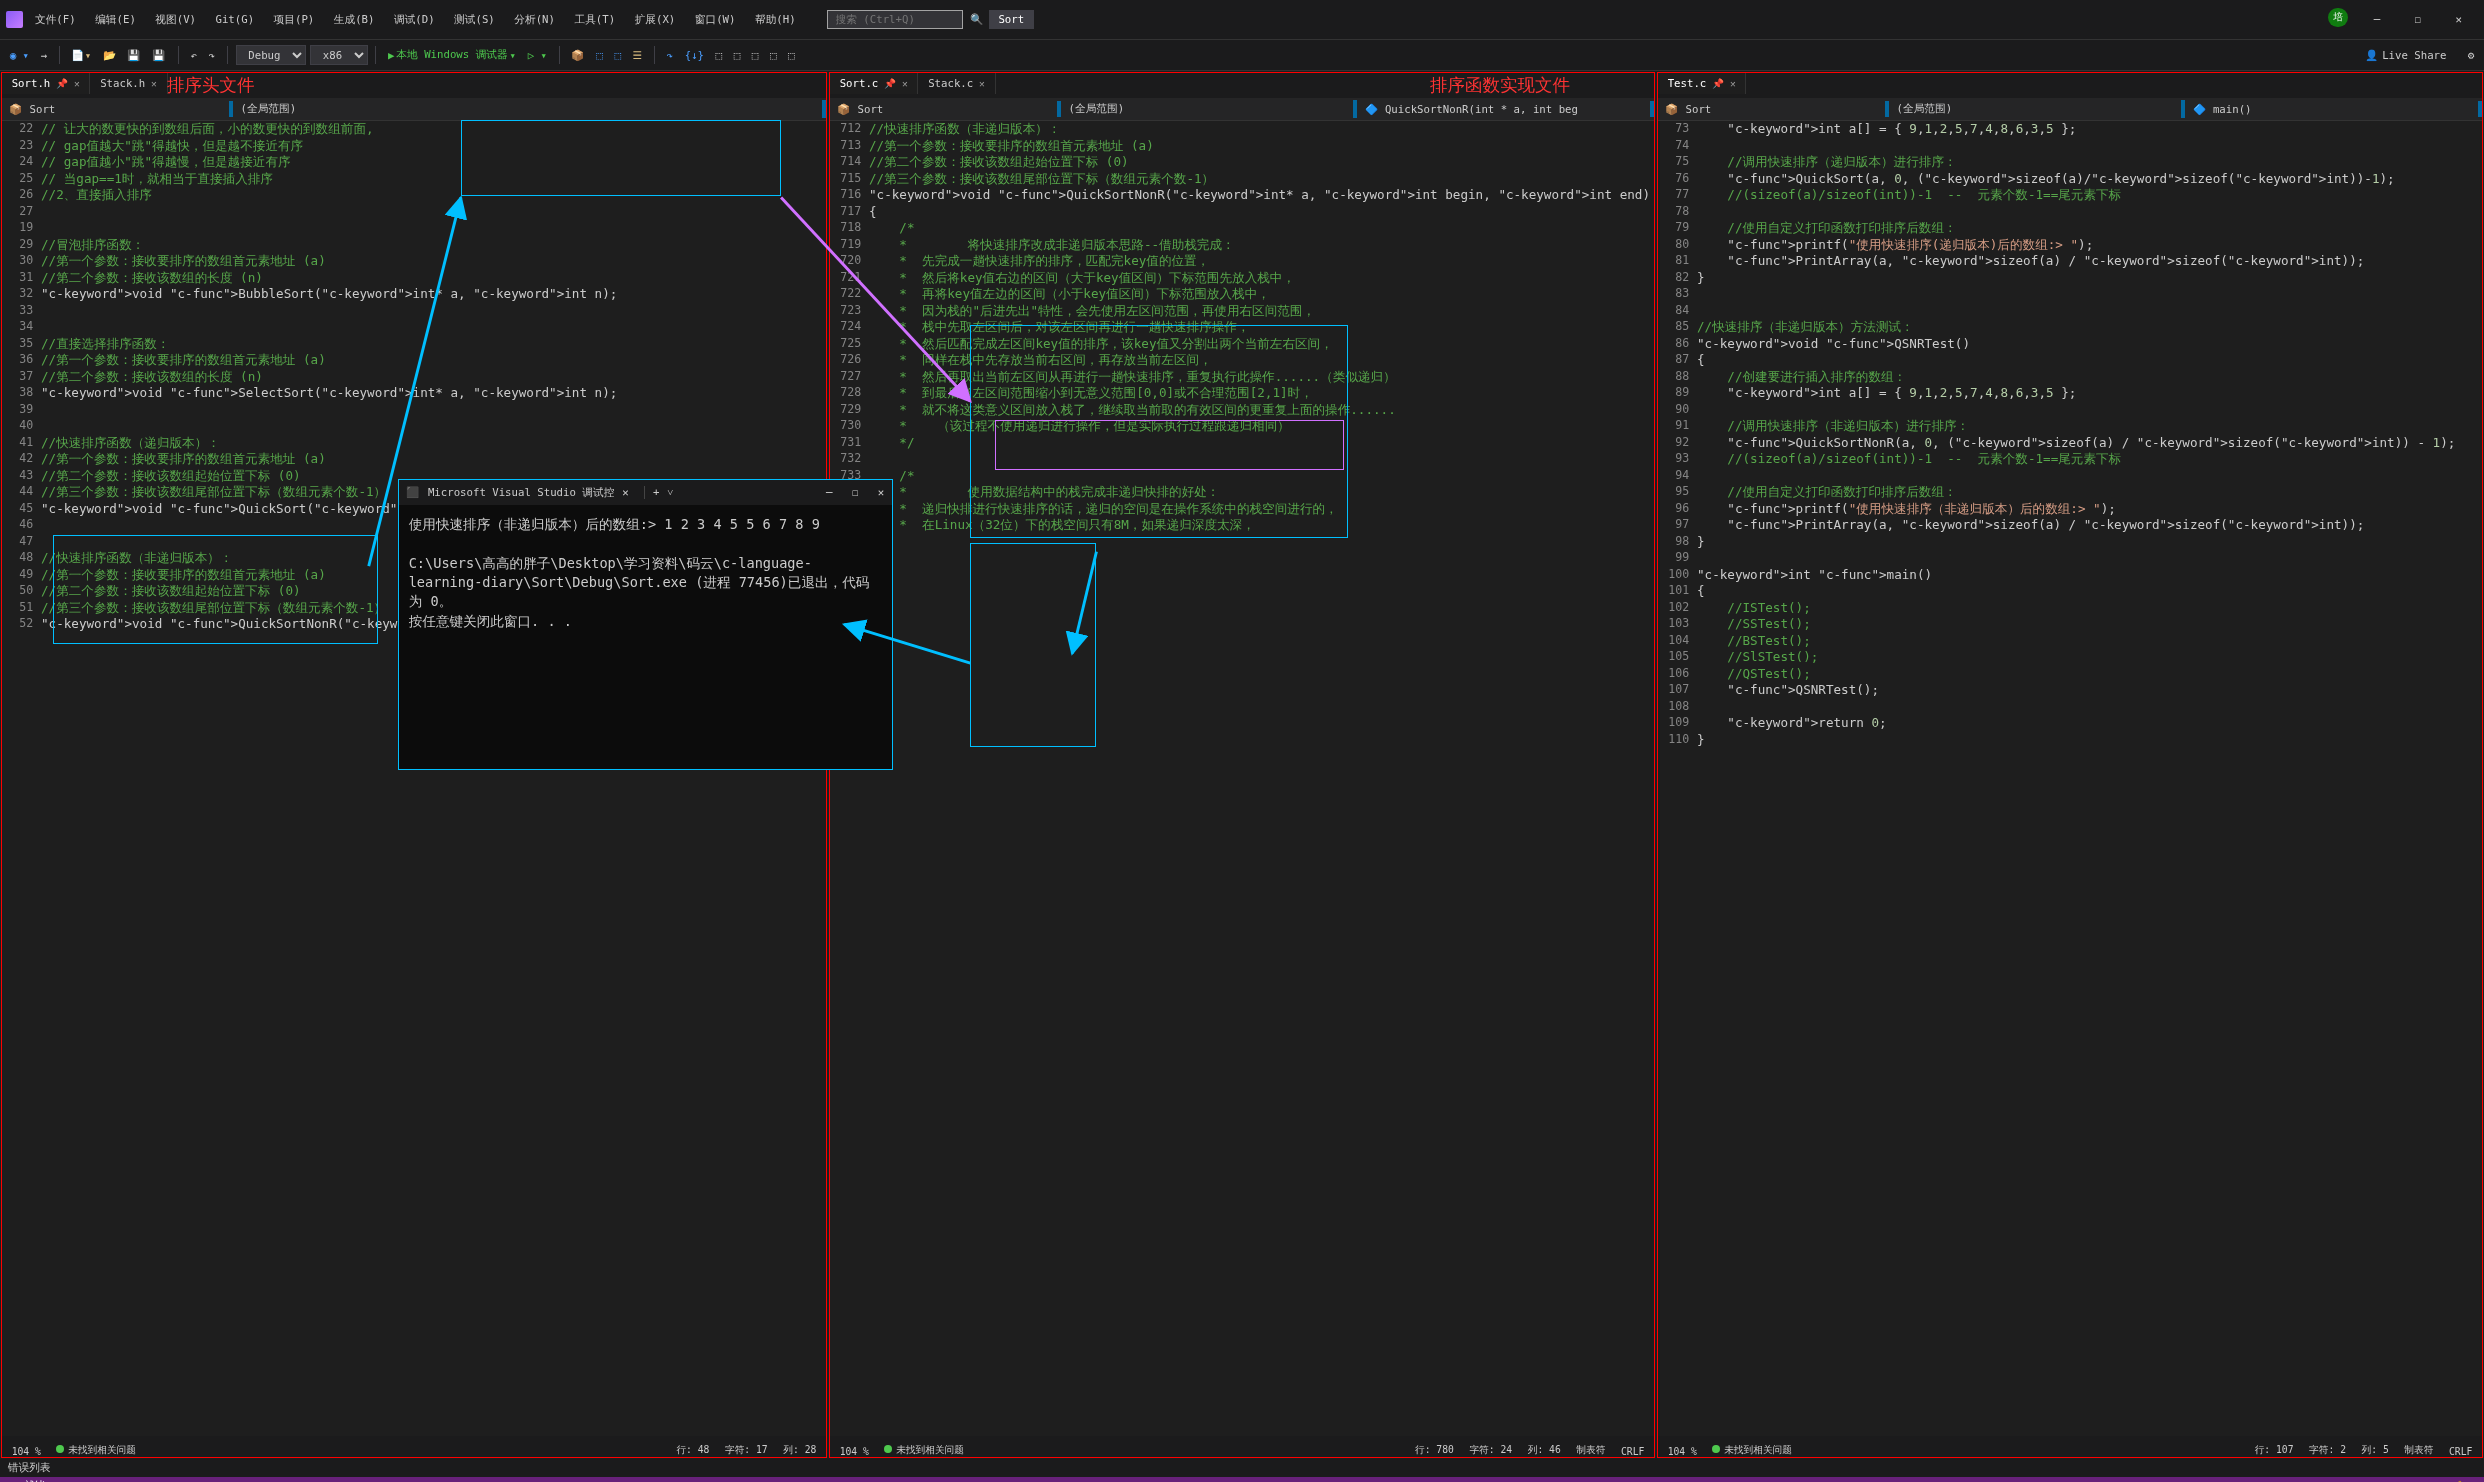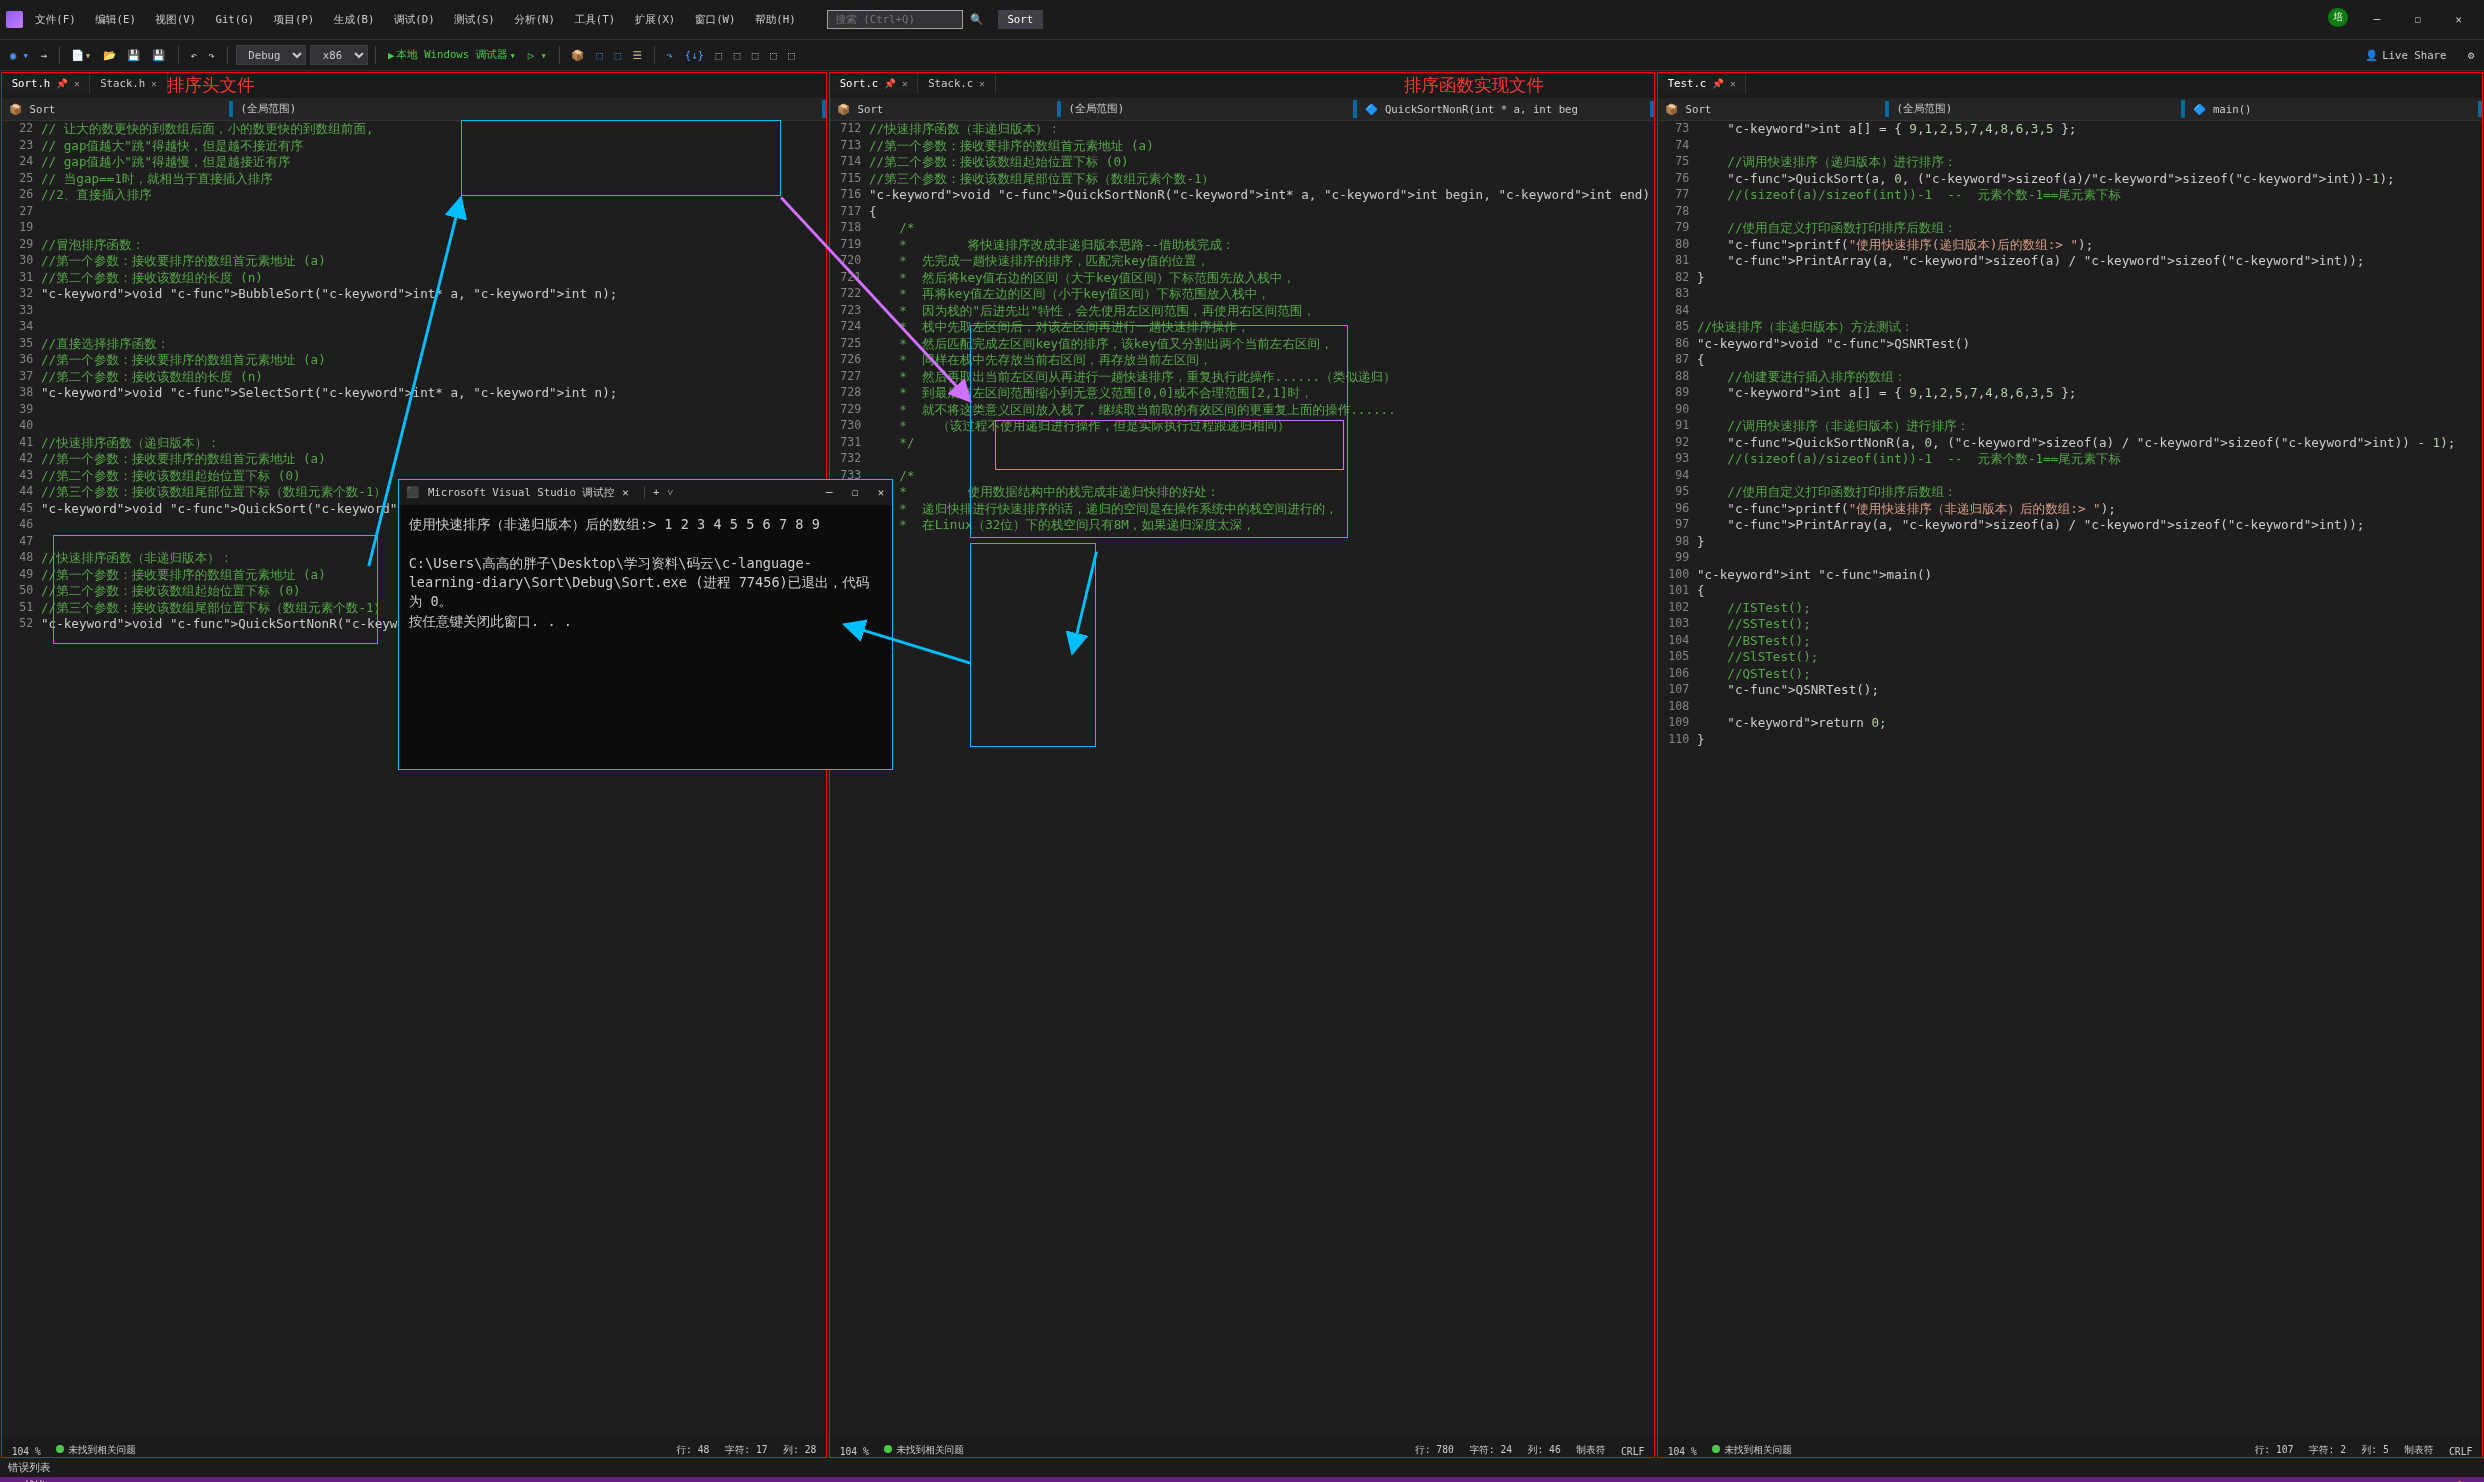--- a/index.html
+++ b/index.html
@@ -1,21 +1,21 @@
 <!DOCTYPE html>
 <html><head>
 <meta charset="utf-8">
 <style>
 *{margin:0;padding:0;box-sizing:border-box;font-family:"Microsoft YaHei","Consolas",monospace}
 body{background:#1e1e1e;color:#ccc;font-size:10.7px;overflow:hidden;width:2484px;height:1483px;transform-origin:top left}
 .titlebar{height:40px;background:#1b1b1c;display:flex;align-items:center;padding:0 5.8px;gap:3.9px;border-bottom:1px solid #333}
 .vs-logo{width:17.5px;height:17.5px;background:linear-gradient(135deg,#8a5cf5,#c77dff);border-radius:1.9px}
 .menu-item{padding:2.9px 7.8px;color:#ccc;cursor:pointer;font-size:10.7px}
 .search-box{background:#333337;border:1px solid #a3a3a3;padding:1.9px 7.8px;color:#999;width:136px;margin-left:19.4px;font-size:10.7px}
-.sort-btn{background:#3f3f46;padding:2.9px 9.7px;margin-left:10px;color:#fff;font-size:10.7px}
+.sort-btn{background:#3f3f46;padding:2.9px 9.7px;margin-left:1px;color:#fff;font-size:10.7px}
 .win-controls{margin-left:auto;display:flex;gap:1.9px}
 .win-ctrl{width:39px;height:23px;display:flex;align-items:center;justify-content:center;color:#ccc}
 .user-badge{width:19.4px;height:19.4px;border-radius:50%;background:#107c10;color:#fff;display:flex;align-items:center;justify-content:center;font-size:9.7px;margin-right:7.8px}
 .toolbar{height:31px;background:#1b1b1c;display:flex;align-items:center;padding:0 5.8px;gap:3.9px;border-bottom:1px solid #333}
 .tb-btn{padding:1.9px 3.9px;color:#ccc;display:flex;align-items:center;gap:1.9px;font-size:10.7px}
 .tb-sep{width:1px;height:17.5px;background:#3f3f46;margin:0 3.9px}
 .dropdown{background:#333337;border:1px solid #3f3f46;padding:1.9px 7.8px;color:#ccc;font-size:10.7px}
 .play-btn{color:#4ec94e}
 .liveshare{margin-left:auto;padding:1.9px 7.8px;color:#ccc;display:flex;align-items:center;gap:3.9px}
 .workspace{display:flex;height:calc(100% - 25px - 31px - 19.4px - 19.4px);position:relative}
@@ -258,21 +258,21 @@
       <div class="pane-status">
         <span class="seg">104 %</span>
         <span class="seg"><span class="ok-dot"></span>未找到相关问题</span>
         <span style="flex:1"></span>
         <span class="seg">行: 48</span>
         <span class="seg">字符: 17</span>
         <span class="seg">列: 28</span>
       </div>
     </div>
     <div class="pane">
-      <div class="pane-header" style="left: 574px;">排序函数实现文件</div>
+      <div class="pane-header" style="left: 600px;">排序函数实现文件</div>
       <div class="tabs">
         <div class="tab active">
           <span>Sort.c</span> 
           <span class="tab-close">📌</span> 
           <span class="tab-close">✕</span>
         </div>
         <div class="tab">
           <span>Stack.c</span> 
           <span class="tab-close">✕</span>
         </div>

